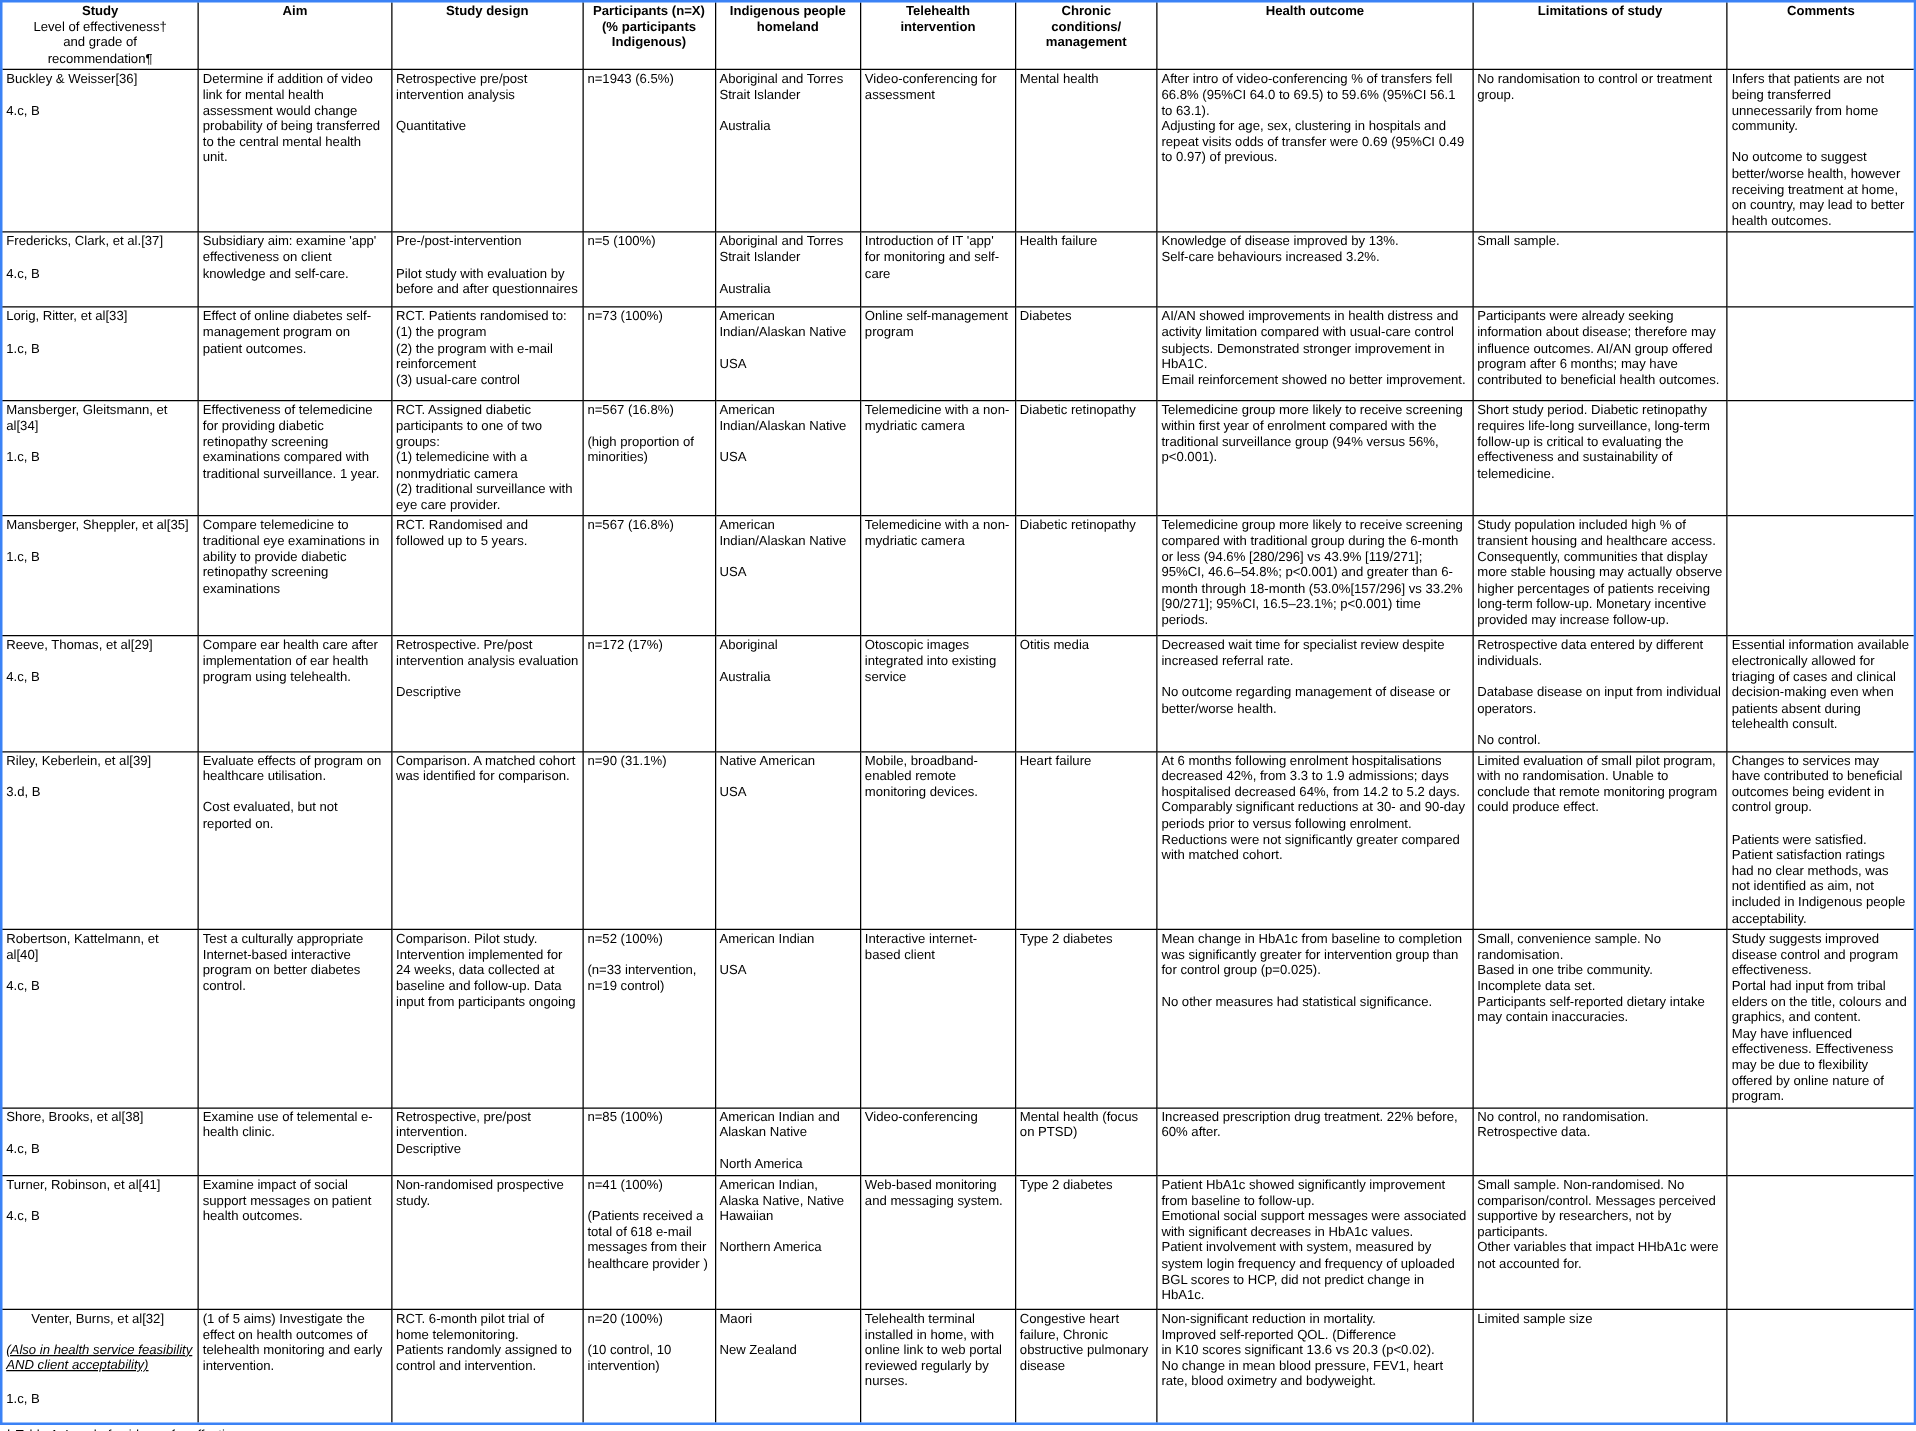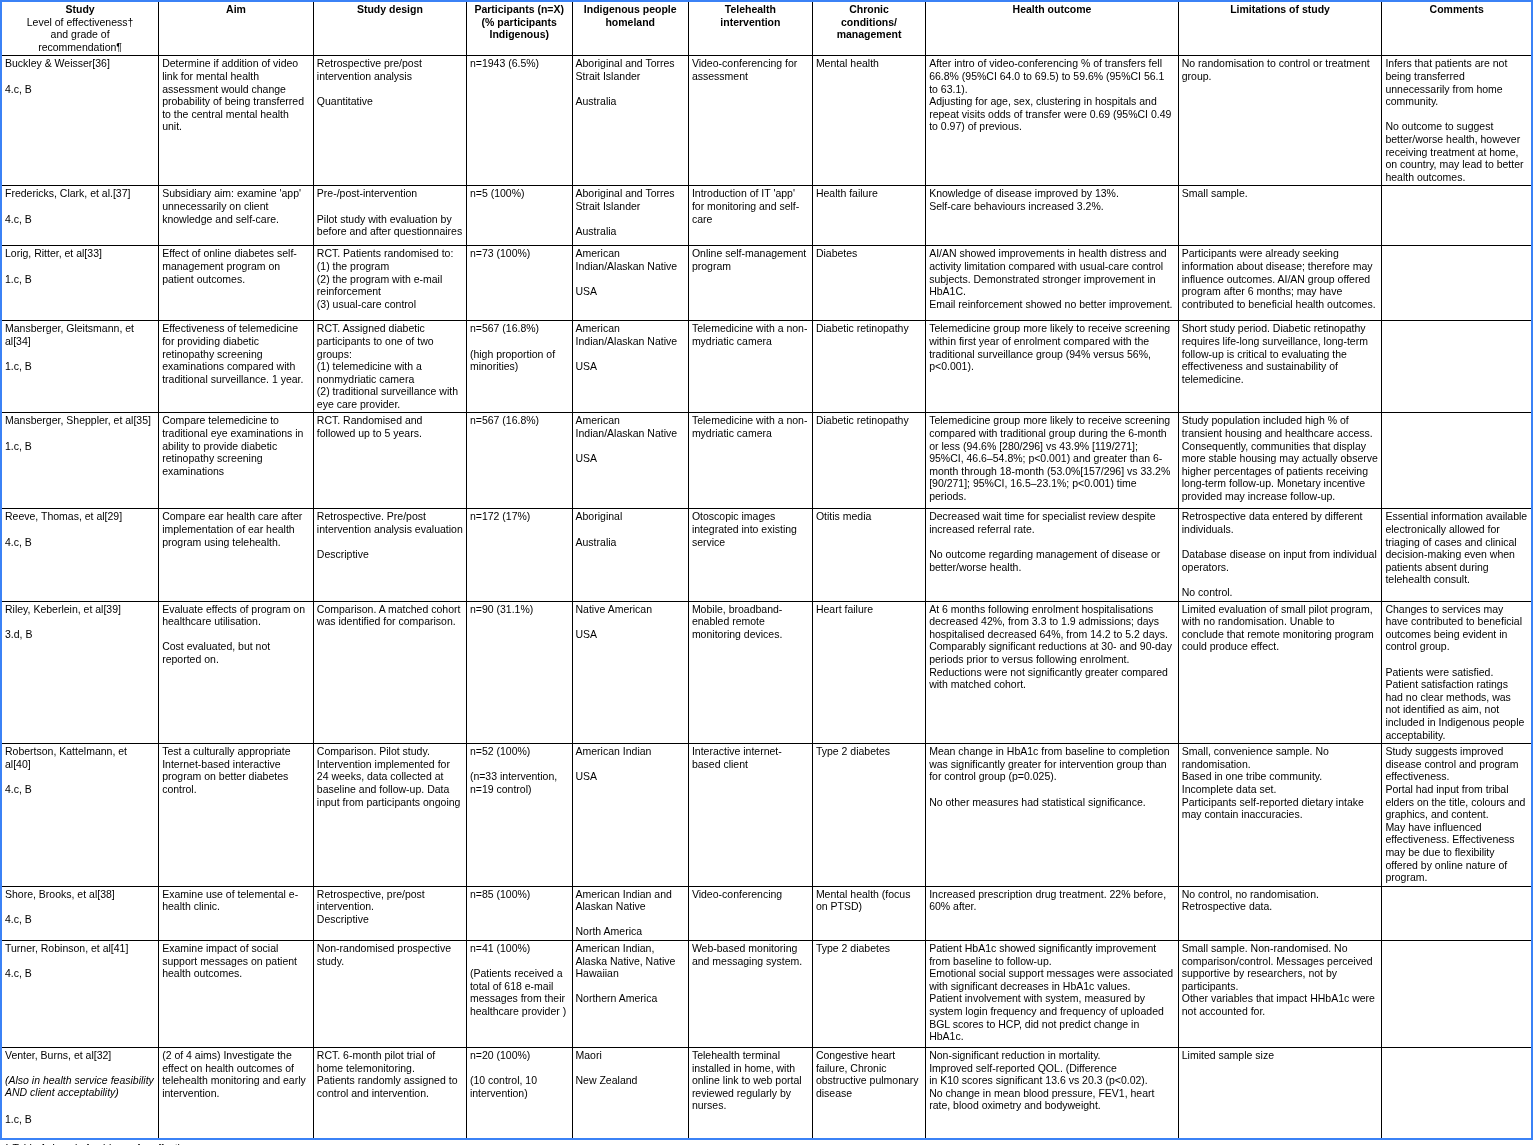--- a/index.html
+++ b/index.html
@@ -25,22 +25,22 @@
   }
   table.studies th {
     font-weight: bold;
     text-align: center;
     vertical-align: top;
     padding-top: 1px;
   }
   th.col-study { text-align: left; }
   .hdr-title { font-weight: bold; display: block; }
   .hdr-note  { font-weight: normal; display: block; }
-  .study-citation { display: block; }
-  .study-note { display: block; font-style: italic; margin: 12px 0; }
+  .study-citation { display: block; margin-left: 20px; }
+  .study-note { display: block; font-style: italic; margin: 12px 0; text-decoration: underline; }
   .study-grade { display: block; margin-top: 14px; }
   .footnotes {
     font-size: 10.5px;
     line-height: 1.32;
     padding: 2px 4px 4px 4px;
   }
   .footnote-line { white-space: pre-line; }
 </style>
 </head>
 <body>
@@ -100,21 +100,21 @@
 Adjusting for age, sex, clustering in hospitals and repeat visits odds of transfer were 0.69 (95%CI 0.49 to 0.97) of previous.</td>
         <td>No randomisation to control or treatment group.</td>
         <td>Infers that patients are not being transferred unnecessarily from home community.
 
 No outcome to suggest better/worse health, however receiving treatment at home, on country, may lead to better health outcomes.</td>
       </tr>
       <tr style="height:60px">
         <td>Fredericks, Clark, et al.[37]
 
 4.c, B</td>
-        <td>Subsidiary aim: examine 'app' unnecessarily on client knowledge and self-care.</td>
+        <td>Subsidiary aim: examine 'app' effectiveness on client knowledge and self-care.</td>
         <td>Pre-/post-intervention
 
 Pilot study with evaluation by before and after questionnaires</td>
         <td>n=5 (100%)</td>
         <td>Aboriginal and Torres Strait Islander
 
 Australia</td>
         <td>Introduction of IT 'app' for monitoring and self-care</td>
         <td>Health failure</td>
         <td>Knowledge of disease improved by 13%.
@@ -282,21 +282,21 @@
         <td>Type 2 diabetes</td>
         <td>Patient HbA1c showed significantly improvement from baseline to follow-up.
 Emotional social support messages were associated with significant decreases in HbA1c values.
 Patient involvement with system, measured by system login frequency and frequency of uploaded BGL scores to HCP, did not predict change in HbA1c.</td>
         <td>Small sample. Non-randomised. No comparison/control. Messages perceived supportive by researchers, not by participants.
 Other variables that impact HHbA1c were not accounted for.</td>
         <td></td>
       </tr>
       <tr style="height:91px">
         <td><span class="study-citation">Venter, Burns, et al[32]</span><span class="study-note">(Also in health service feasibility AND client acceptability)</span><span class="study-grade">1.c, B</span></td>
-        <td>(2 of 4 aims) Investigate the effect on health outcomes of telehealth monitoring and early intervention.</td>
+        <td>(1 of 5 aims) Investigate the effect on health outcomes of telehealth monitoring and early intervention.</td>
         <td>RCT. 6-month pilot trial of home telemonitoring.
 Patients randomly assigned to control and intervention.</td>
         <td>n=20 (100%)
 
 (10 control, 10 intervention)</td>
         <td>Maori
 
 New Zealand</td>
         <td>Telehealth terminal installed in home, with online link to web portal reviewed regularly by nurses.</td>
         <td>Congestive heart failure, Chronic obstructive pulmonary disease</td>

